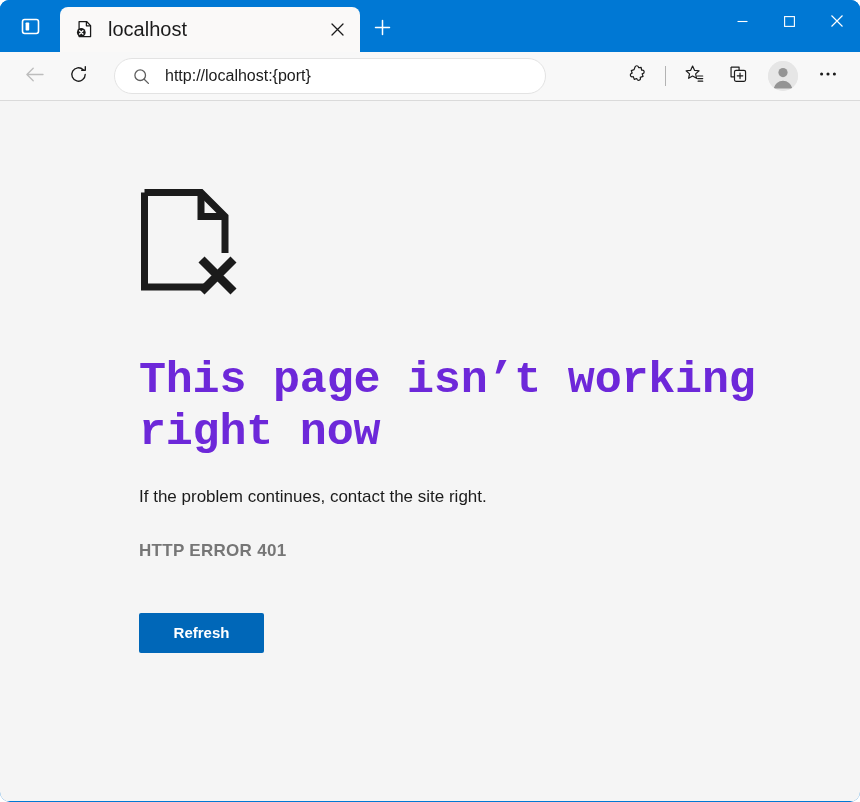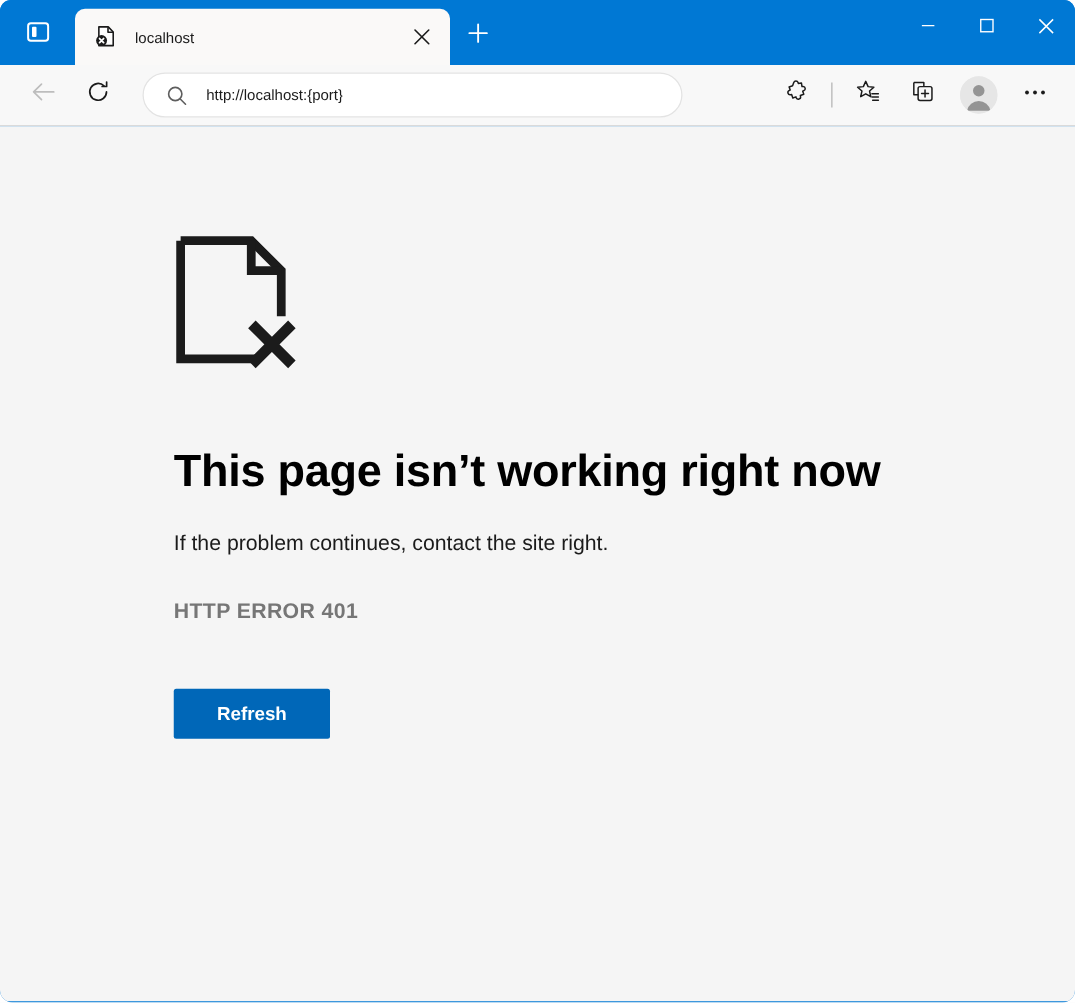--- a/index.html
+++ b/index.html
@@ -65,21 +65,21 @@
     width: 20px;
     height: 20px;
     flex: 0 0 20px;
     display: flex;
     align-items: center;
     justify-content: center;
   }
   .tab-title {
     flex: 1 1 auto;
     margin-left: 14px;
-    font-size: 12px;
+    font-size: 20px;
     color: #1b1b1b;
     white-space: nowrap;
     overflow: hidden;
     text-overflow: ellipsis;
   }
   .tab-close {
     width: 30px;
     height: 30px;
     margin-right: 8px;
     border-radius: 4px;
@@ -157,21 +157,21 @@
   .omnibox-icon {
     width: 20px;
     height: 20px;
     flex: 0 0 20px;
     display: flex;
     align-items: center;
     justify-content: center;
   }
   .omnibox-url {
     margin-left: 14px;
-    font-size: 12px;
+    font-size: 16px;
     color: #1b1b1b;
     white-space: nowrap;
     overflow: hidden;
   }
 
   .toolbar-right {
     display: flex;
     align-items: center;
     margin-left: auto;
     padding-right: 10px;
@@ -215,26 +215,27 @@
   .error-wrap {
     position: absolute;
     left: 139px;
     top: 86px;
     width: 640px;
   }
   .error-icon {
     margin-bottom: 52px;
   }
   .error-title {
-    font-size: 36px;
+    font-size: 45px;
     font-weight: bold;
-    color: #000000;
+    color: #6d28d9;
     letter-spacing: -0.2px;
     margin: 0 0 28px 0;
     line-height: 1.15;
+    font-family: Liberation Mono, monospace;
   }
   .error-body {
     font-size: 17px;
     color: #1b1b1b;
     margin: 0 0 34px 0;
   }
   .error-code {
     font-size: 17px;
     font-weight: bold;
     color: #767676;

